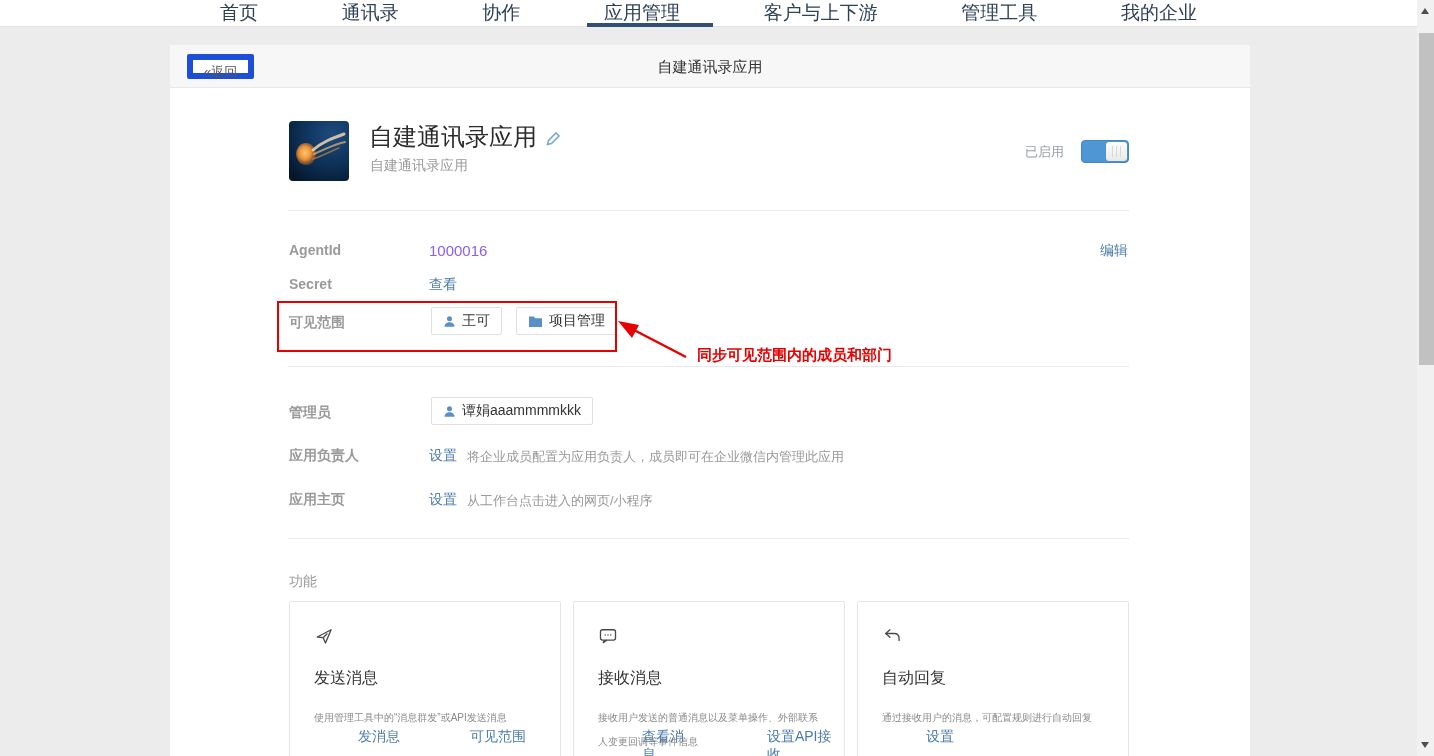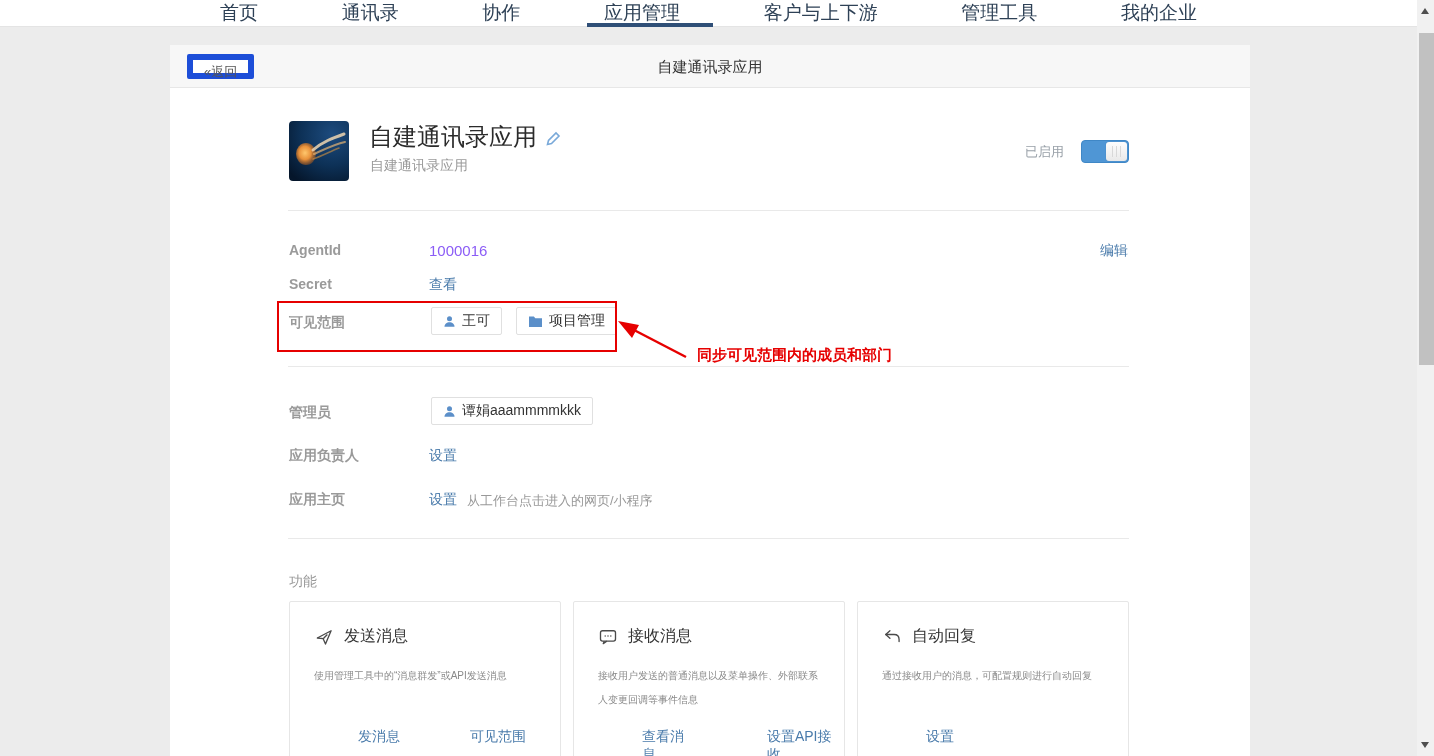--- a/index.html
+++ b/index.html
@@ -62,21 +62,21 @@
   .tag-row { position:absolute; left:261px; display:flex; gap:14px; }
   .tag { display:inline-flex; align-items:center; gap:6px; height:28px;
     padding:0 11px; background:#fff; border:1px solid #e0e0e0; border-radius:2px;
     font-size:14px; color:#333; white-space:nowrap; }
   .field-desc { position:absolute; font-size:13px; color:#999; }
   
   .features-label { position:absolute; left:119px; top:528px; font-size:14px; color:#999; }
   .cards { position:absolute; left:119px; top:556px; display:flex; gap:12px; }
   .card { position:relative; width:272px; height:200px; background:#fff;
     border:1px solid #e6e6e6; border-radius:2px; padding:24px; }
-  .card-head { display:flex; align-items:flex-end; gap:10px; }
+  .card-head { display:flex; align-items:flex-start; gap:22px;flex-direction:column; }
   .card-title { font-size:16px; color:#333; }
   .card-desc { margin-top:17px; width:226px; font-size:10px; color:#8a8a8a;
     line-height:24px; }
   .card-links { position:absolute; left:24px; top:126px; display:flex; gap:26px; }
   .card-links .blue-link { font-size:14px;margin-left:44px; }
   
   .anno-rect { position:absolute; left:277px; top:301px; width:340px; height:51px;
     border:2px solid #e60000; z-index:6; pointer-events:none; }
   .anno-svg { position:absolute; left:0; top:0; width:1434px; height:756px;
     z-index:6; pointer-events:none; }
@@ -183,20 +183,21 @@
           <circle cx="8" cy="4.6" r="3.1"></circle>
             <path d="M1.8 14.4c0-3.4 2.8-5.6 6.2-5.6s6.2 2.2 6.2 5.6z"></path>
         </svg>
       </span>
       <span>谭娟aaammmmkkk</span>
     </span>
   </div>
 
   <div class="field-label" style="top:402px">应用负责人</div>
   <a class="blue-link link-abs" style="top:402px; left:259px">设置</a>
+  <div class="field-desc" style="top:403px; left:297px">将企业成员配置为应用负责人，成员即可在企业微信内管理此应用</div>
 
   <div class="field-label" style="top:446px">应用主页</div>
   <a class="blue-link link-abs" style="top:446px; left:259px">设置</a>
   <div class="field-desc" style="top:447px; left:297px">从工作台点击进入的网页/小程序</div>
 
   <div class="divider" style="top:493px"></div>
 
   <div class="features-label">功能</div>
   <div class="cards">
 

